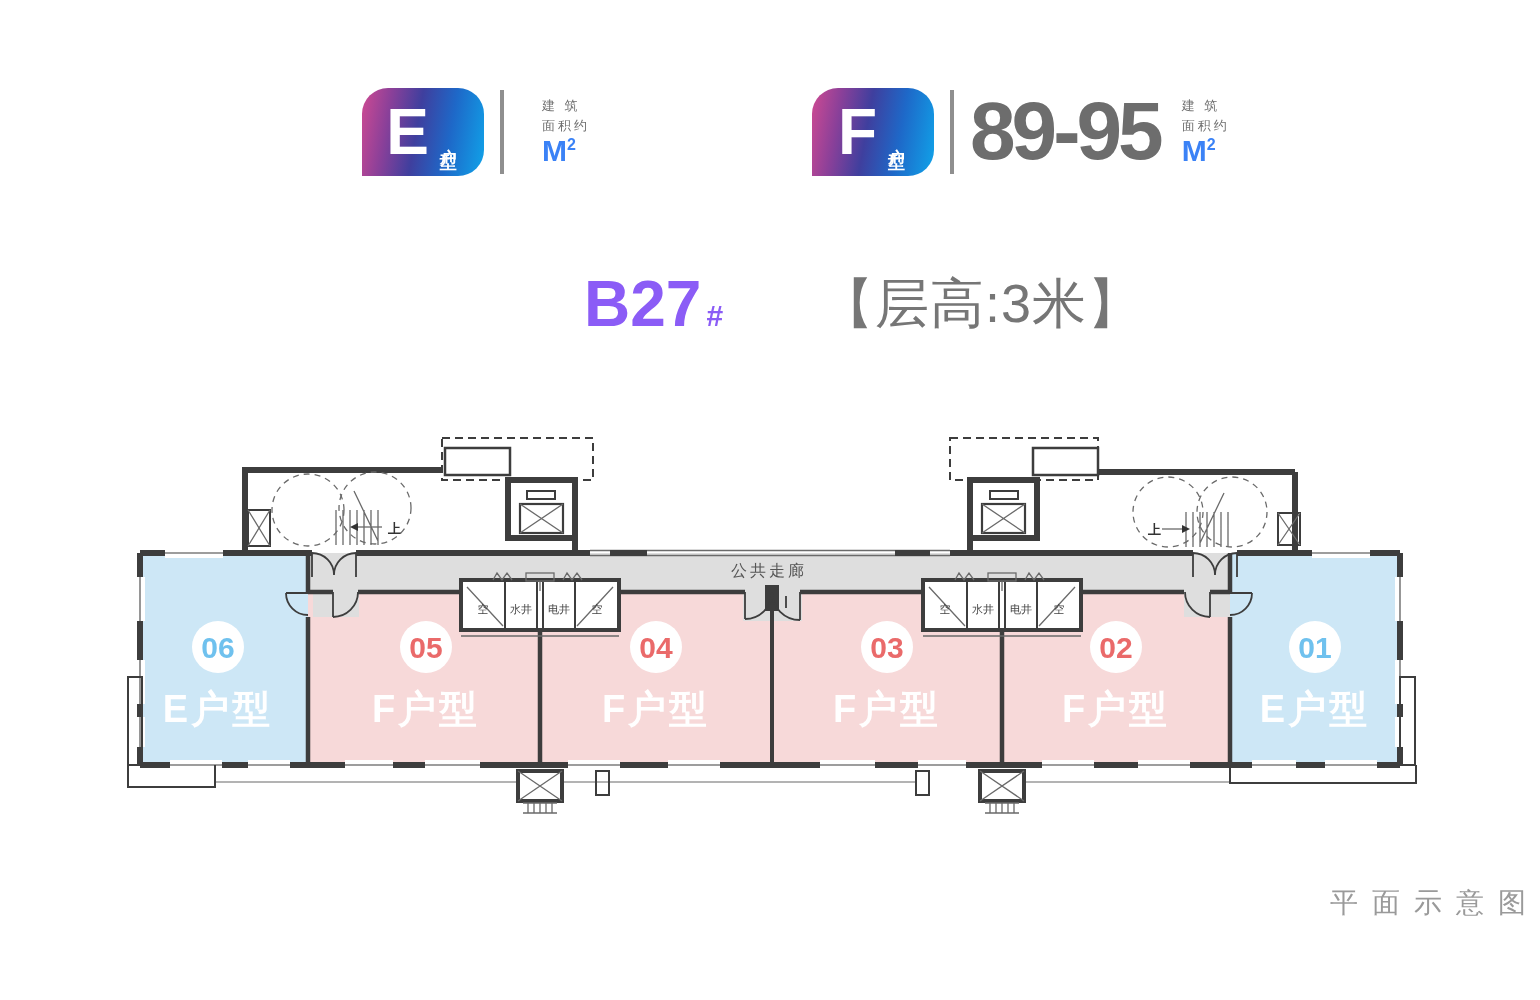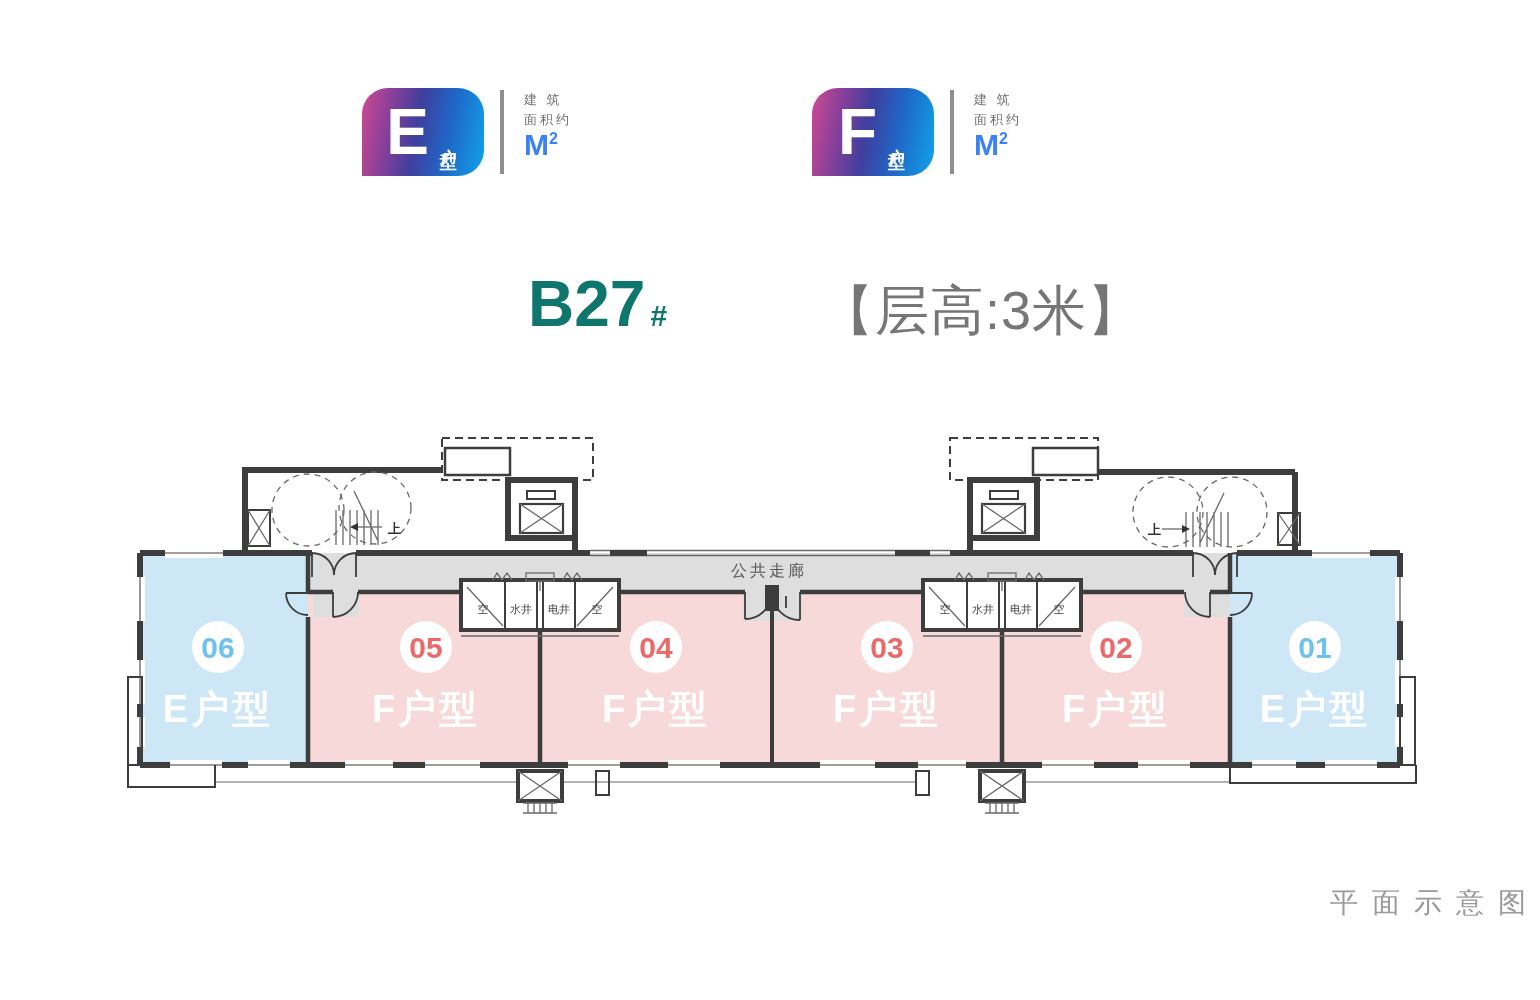--- a/index.html
+++ b/index.html
@@ -8,29 +8,29 @@
 
   
   .legend-item{position:absolute;top:88px;display:flex;align-items:stretch;height:88px;}
   .badge{width:122px;height:88px;border-radius:26px 26px 26px 0;
          background:linear-gradient(100deg,#cf4a92 0%,#8b4099 22%,#3f3f9e 45%,#1e68c8 70%,#10a3e9 100%);
          display:flex;align-items:center;justify-content:center;color:#fff;}
   .badge-letter{font-size:64px;font-weight:bold;line-height:1;margin-right:8px;}
   .badge-type{writing-mode:vertical-rl;font-size:17px;letter-spacing:4px;font-weight:bold;margin-top:14px;}
   .legend-divider{width:4px;background:#8f8f8f;margin:2px 16px 2px 16px;}
   .legend-range{font-size:82px;font-weight:bold;color:#6d6d6d;line-height:86px;letter-spacing:-4px;}
-  .legend-unitcol{display:flex;flex-direction:column;justify-content:flex-start;margin-left:4px;padding:2px 0 4px 0;}
+  .legend-unitcol{display:flex;flex-direction:column;justify-content:center;margin-left:22px;padding:2px 0 4px 0;}
   .legend-note{font-size:13px;color:#6f6f6f;line-height:1.55;letter-spacing:3px;white-space:nowrap;}
   .legend-m{font-size:30px;font-weight:bold;color:#3b82f6;line-height:1;}
   .legend-m sup{font-size:16px;}
 
   
-  .block-title{position:absolute;left:528px;top:272px;font-size:64px;color:#0f766e;font-weight:600;line-height:1;}
+  .block-title{position:absolute;left:584px;top:272px;font-size:64px;color:#8b5cf6;font-weight:600;line-height:1;}
   .block-title .hash{font-size:30px;font-weight:600;margin-left:5px;}
-  .floor-height{position:absolute;left:820px;top:283px;font-size:54px;color:#767676;font-weight:500;line-height:1;letter-spacing:1px;text-align:right;}
+  .floor-height{position:absolute;left:820px;top:276px;font-size:54px;color:#767676;font-weight:500;line-height:1;letter-spacing:1px;text-align:right;}
 
   
   .caption{position:absolute;left:0;top:884px;width:100%;text-align:right;
            font-size:28px;color:#9a9a9a;letter-spacing:14px;}
 
   
   svg.plan{position:absolute;left:120px;top:425px;width:1300px;height:400px;}
   svg text{font-family:"Liberation Sans","DejaVu Sans",sans-serif;}
   .wall{stroke:#3d3d3d;stroke-width:6;fill:none;}
   .wall4{stroke:#3d3d3d;stroke-width:4.5;fill:none;}
@@ -61,20 +61,21 @@
     <div class="legend-m"><span>M</span><sup>2</sup></div>
   </div>
 </div>
 
 <div class="legend-item" style="left:812px;">
   <div class="badge">
     <span class="badge-letter">F</span>
     <span class="badge-type">户型</span>
   </div>
   <div class="legend-divider"></div>
+  <div class="legend-range">89-95</div>
   <div class="legend-unitcol">
     <div class="legend-note">
       <div>建 筑</div>
       <div>面积约</div>
     </div>
     <div class="legend-m"><span>M</span><sup>2</sup></div>
   </div>
 </div>
 
 <div class="block-title">

